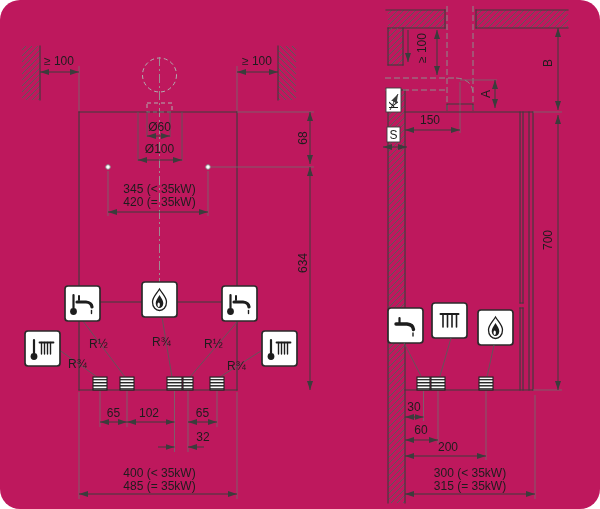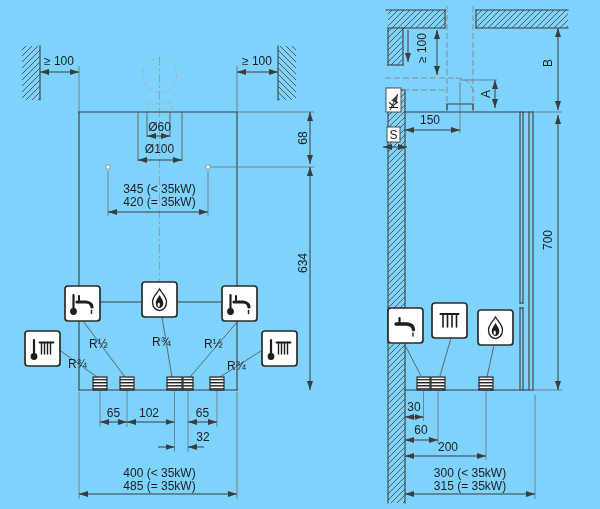--- a/index.html
+++ b/index.html
@@ -1,16 +1,16 @@
 <!DOCTYPE html>
 <html><head>
 <meta charset="utf-8">
 <style>
   html,body{margin:0;padding:0;background:#ffffff;}
-  .page{position:relative;width:600px;height:509px;background:#7dd3fc;overflow:hidden;}
+  .page{position:relative;width:600px;height:509px;background:#be185d;overflow:hidden;border-radius:20px;}
   .txt{font-family:"Liberation Sans", sans-serif;font-size:12px;fill:#1d1d1d;}
   .ln{stroke:#3c3c3c;stroke-width:1.1;fill:none;stroke-linecap:square;}
   .thin{stroke:#5a5a5a;stroke-width:0.9;fill:none;}
   .dim{stroke:#3c3c3c;stroke-width:1;fill:none;}
   .ext{stroke:#6f6f6f;stroke-width:0.8;fill:none;}
   .dashlt{stroke:#b0b0b0;stroke-width:1;fill:none;stroke-dasharray:4 3;}
   .dash{stroke:#8d8d8d;stroke-width:1;fill:none;stroke-dasharray:6 3;}
   .cl{stroke:#9a9a9a;stroke-width:0.9;fill:none;stroke-dasharray:9 3 2 3;}
   .box{fill:#fff;stroke:#2b2b2b;stroke-width:1.7;}
   .conn{fill:url(#stripes);stroke:#222;stroke-width:1.1;}

